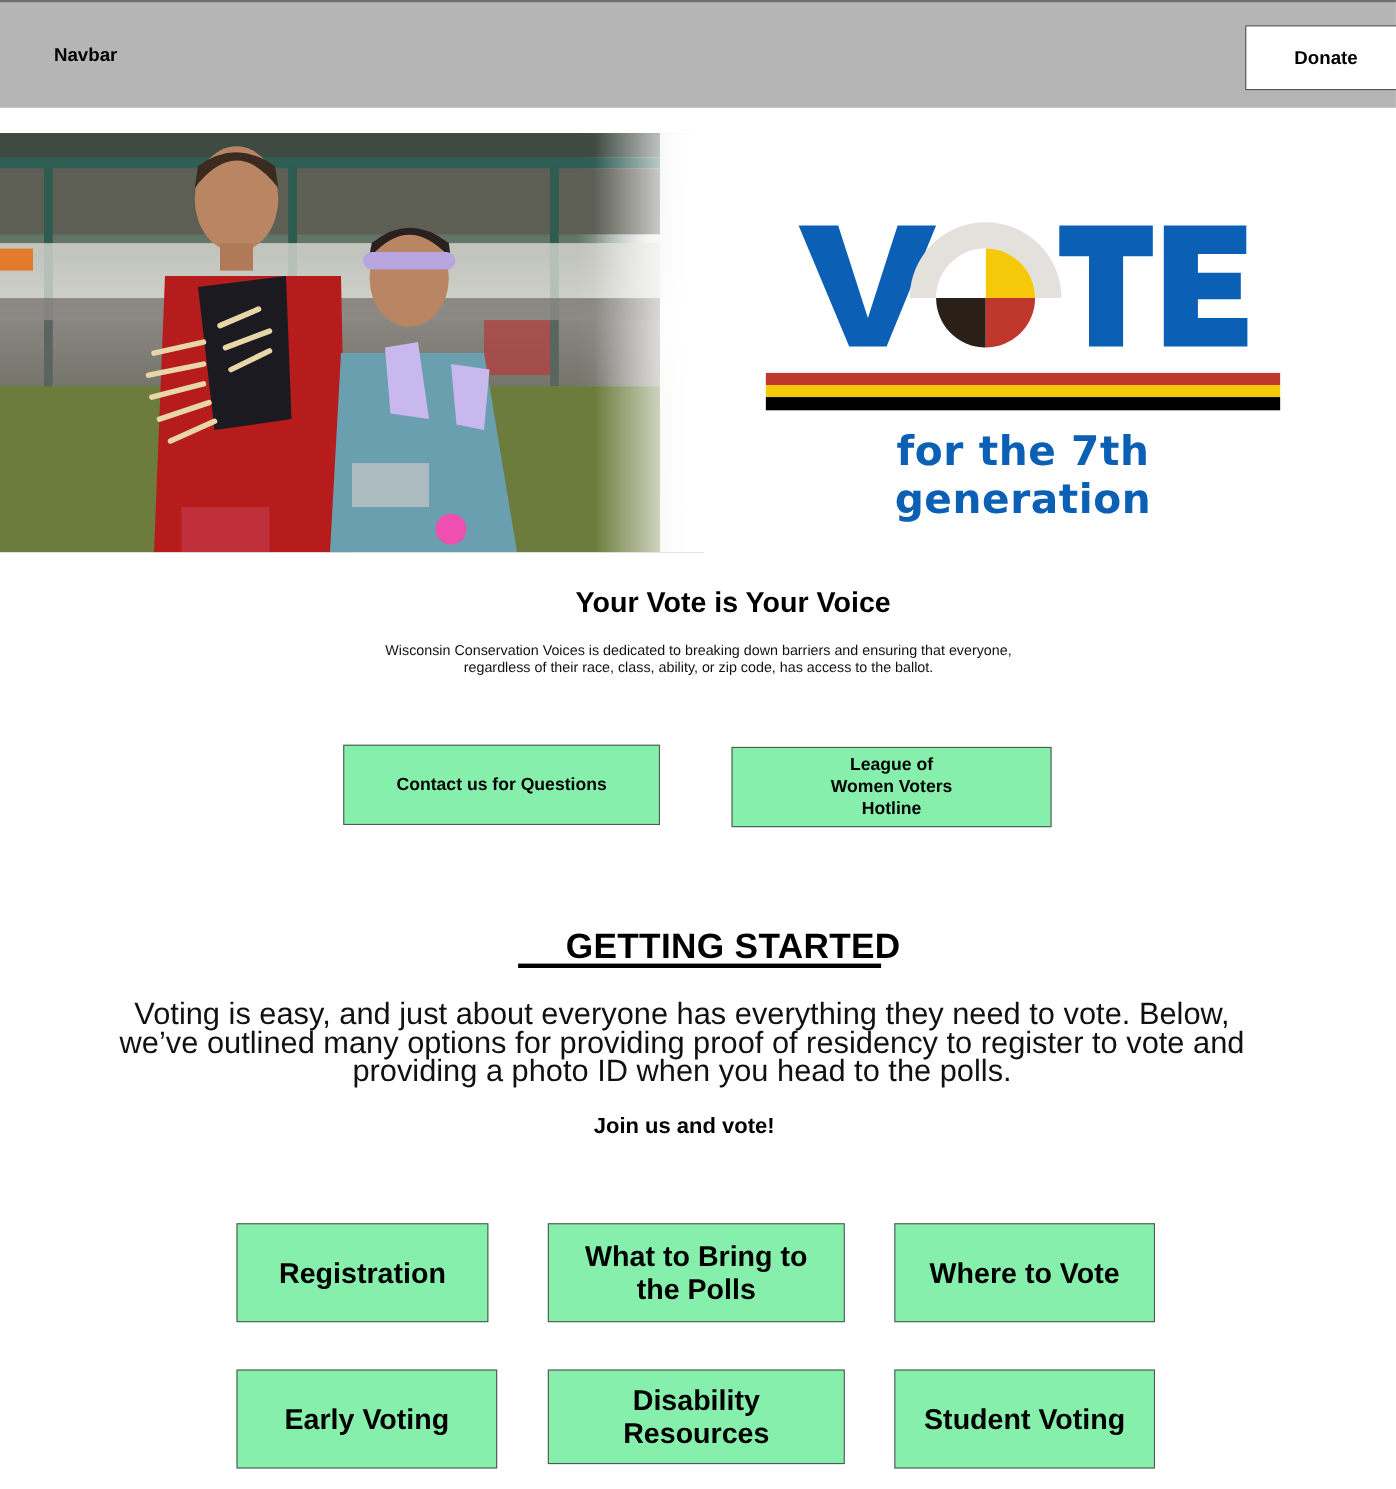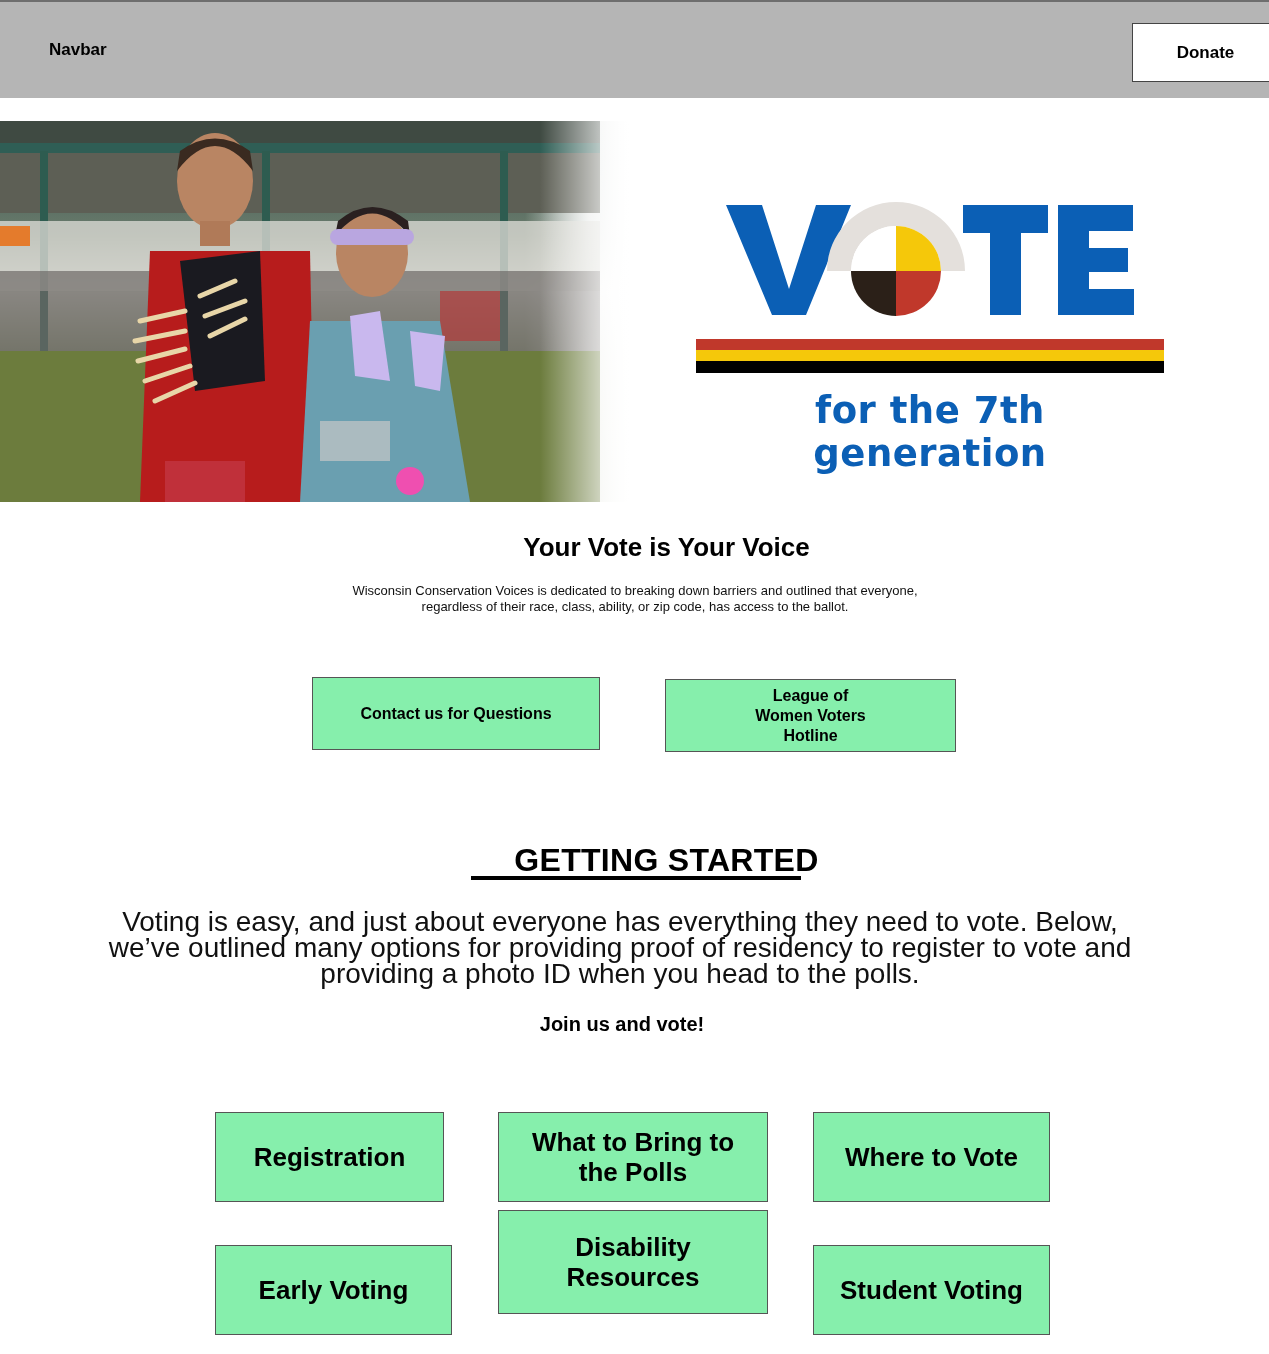--- a/index.html
+++ b/index.html
@@ -105,28 +105,28 @@
     <polygon points="362,4 437,4 437,30 393,30 393,47 432,47 432,71 393,71 393,88 438,88 438,114 362,114" fill="#0b5fb5"></polygon>
 
     <rect x="0" y="138" width="468" height="11" fill="#c0382b"></rect>
     <rect x="0" y="149" width="468" height="11" fill="#f5c80a"></rect>
     <rect x="0" y="160" width="468" height="12" fill="#000000"></rect>
   </svg>
   <div class="tagline">for the 7th generation</div>
 </section>
 
 <h2 class="section-title voice-title">Your Vote is Your Voice</h2>
-<p class="voice-body">Wisconsin Conservation Voices is dedicated to breaking down barriers and outlined that everyone, regardless of their race, class, ability, or zip code, has access to the ballot.</p>
+<p class="voice-body">Wisconsin Conservation Voices is dedicated to breaking down barriers and ensuring that everyone, regardless of their race, class, ability, or zip code, has access to the ballot.</p>
 
 <button class="btn-box btn-sm" style="left:312px; top:677px; width:288px; height:73px;">Contact us for Questions</button>
 <button class="btn-box btn-sm" style="left:665px; top:679px; width:291px; height:73px; padding: 0 88px;">League of Women Voters Hotline</button>
 
 <h2 class="section-title gs-title">GETTING STARTED</h2>
 <div class="gs-underline"></div>
 <p class="gs-body">Voting is easy, and just about everyone has everything they need to vote. Below, we’ve outlined many options for providing proof of residency to register to vote and providing a photo ID when you head to the polls.</p>
 <p class="gs-join">Join us and vote!</p>
 
 <button class="btn-box btn-lg" style="left:215px; top:1112px; width:229px; height:90px;">Registration</button>
 <button class="btn-box btn-lg" style="left:498px; top:1112px; width:270px; height:90px; padding:0 10px;">What to Bring to the Polls</button>
 <button class="btn-box btn-lg" style="left:813px; top:1112px; width:237px; height:90px;">Where to Vote</button>
 <button class="btn-box btn-lg" style="left:215px; top:1245px; width:237px; height:90px;">Early Voting</button>
-<button class="btn-box btn-lg" style="left:498px; top:1210px; width:270px; height:104px; padding:0 60px;">Disability Resources</button>
+<button class="btn-box btn-lg" style="left:498px; top:1245px; width:270px; height:86px; padding:0 60px;">Disability Resources</button>
 <button class="btn-box btn-lg" style="left:813px; top:1245px; width:237px; height:90px;">Student Voting</button>
 
 </body></html>

